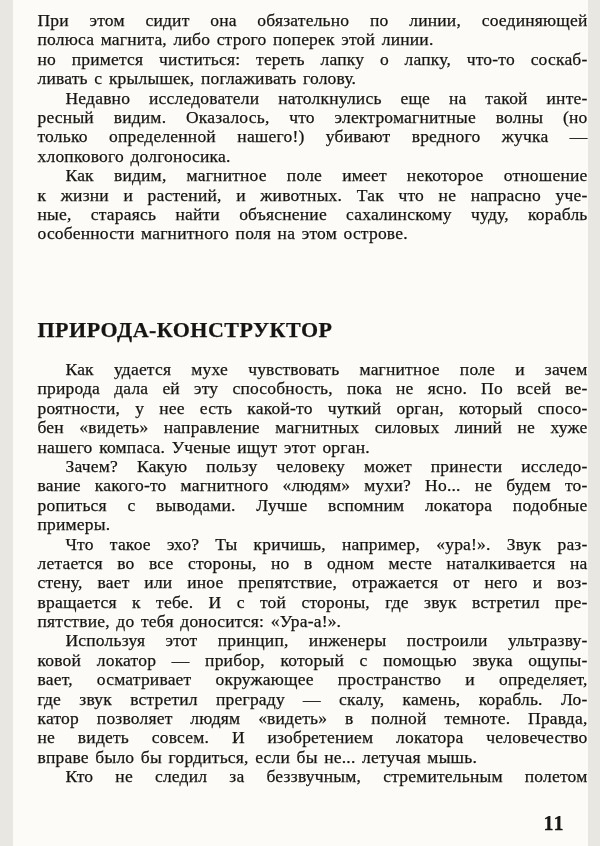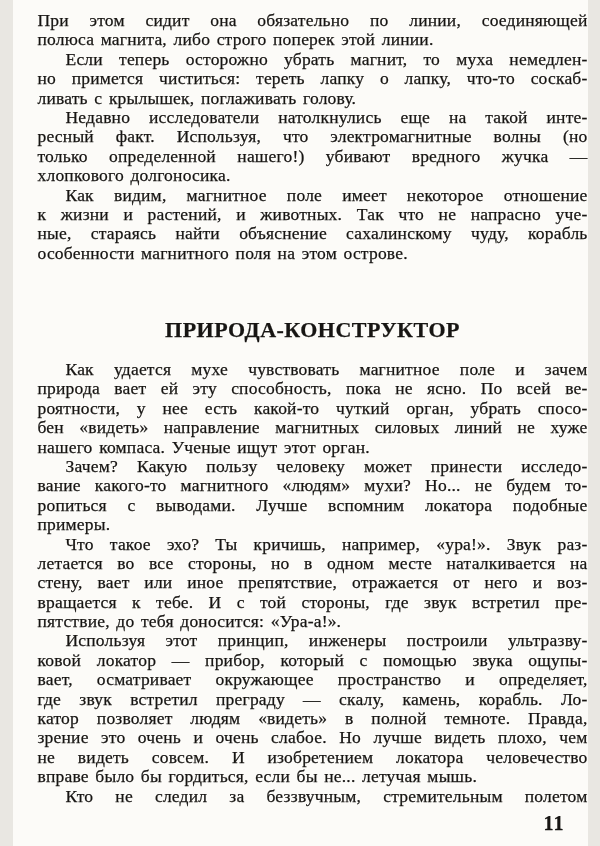--- a/index.html
+++ b/index.html
@@ -38,21 +38,20 @@
     white-space: normal;
     text-align: justify;
     text-align-last: justify;
   }
   .line.indent { padding-left: 28px; }
   .heading {
     position: absolute;
     left: 25px;
     top: 317px;
     width: 550px;
-    text-align: center;
     font-size: 22px;
     line-height: 26px;
     font-weight: 700;
     letter-spacing: 0.5px;
   }
   .page-number {
     position: absolute;
     right: 23px;
     top: 813px;
     font-size: 20px;
@@ -65,45 +64,44 @@
 <body>
 
 <div class="page">
 
   <div class="textblock" id="block-top">
       <div class="para">
         <div class="line j">При этом сидит она обязательно по линии, соединяющей</div>
         <div class="line">полюса магнита, либо строго поперек этой линии.</div>
       </div>
       <div class="para">
-        <div class="line j indent">Если теперь осторожно убрать магнит, то муха немедлен-</div>
         <div class="line j">но примется чиститься: тереть лапку о лапку, что-то соскаб-</div>
         <div class="line">ливать с крылышек, поглаживать голову.</div>
       </div>
       <div class="para">
         <div class="line j indent">Недавно исследователи натолкнулись еще на такой инте-</div>
-        <div class="line j">ресный факт. Используя, что электромагнитные волны (но</div>
+        <div class="line j">ресный видим. Оказалось, что электромагнитные волны (но</div>
         <div class="line j">только определенной нашего!) убивают вредного жучка —</div>
         <div class="line">хлопкового долгоносика.</div>
       </div>
       <div class="para">
         <div class="line j indent">Как видим, магнитное поле имеет некоторое отношение</div>
         <div class="line j">к жизни и растений, и животных. Так что не напрасно уче-</div>
         <div class="line j">ные, стараясь найти объяснение сахалинскому чуду, корабль</div>
         <div class="line">особенности магнитного поля на этом острове.</div>
       </div>
     </div>
 
   <div class="heading">ПРИРОДА-КОНСТРУКТОР</div>
 
   <div class="textblock" id="block-bottom">
       <div class="para">
         <div class="line j indent">Как удается мухе чувствовать магнитное поле и зачем</div>
-        <div class="line j">природа вает ей эту способность, пока не ясно. По всей ве-</div>
-        <div class="line j">роятности, у нее есть какой-то чуткий орган, убрать спосо-</div>
+        <div class="line j">природа дала ей эту способность, пока не ясно. По всей ве-</div>
+        <div class="line j">роятности, у нее есть какой-то чуткий орган, который спосо-</div>
         <div class="line j">бен «видеть» направление магнитных силовых линий не хуже</div>
         <div class="line">нашего компаса. Ученые ищут этот орган.</div>
       </div>
       <div class="para">
         <div class="line j indent">Зачем? Какую пользу человеку может принести исследо-</div>
         <div class="line j">вание какого-то магнитного «людям» мухи? Но... не будем то-</div>
         <div class="line j">ропиться с выводами. Лучше вспомним локатора подобные</div>
         <div class="line">примеры.</div>
       </div>
       <div class="para">
@@ -112,21 +110,20 @@
         <div class="line j">стену, вает или иное препятствие, отражается от него и воз-</div>
         <div class="line j">вращается к тебе. И с той стороны, где звук встретил пре-</div>
         <div class="line">пятствие, до тебя доносится: «Ура-а!».</div>
       </div>
       <div class="para">
         <div class="line j indent">Используя этот принцип, инженеры построили ультразву-</div>
         <div class="line j">ковой локатор — прибор, который с помощью звука ощупы-</div>
         <div class="line j">вает, осматривает окружающее пространство и определяет,</div>
         <div class="line j">где звук встретил преграду — скалу, камень, корабль. Ло-</div>
         <div class="line j">катор позволяет людям «видеть» в полной темноте. Правда,</div>
-        <div class="line j">зрение это очень и очень слабое. Но лучше видеть плохо, чем</div>
         <div class="line j">не видеть совсем. И изобретением локатора человечество</div>
         <div class="line">вправе было бы гордиться, если бы не... летучая мышь.</div>
       </div>
       <div class="para">
         <div class="line j indent">Кто не следил за беззвучным, стремительным полетом</div>
       </div>
     </div>
 
   <div class="page-number">11</div>
 

